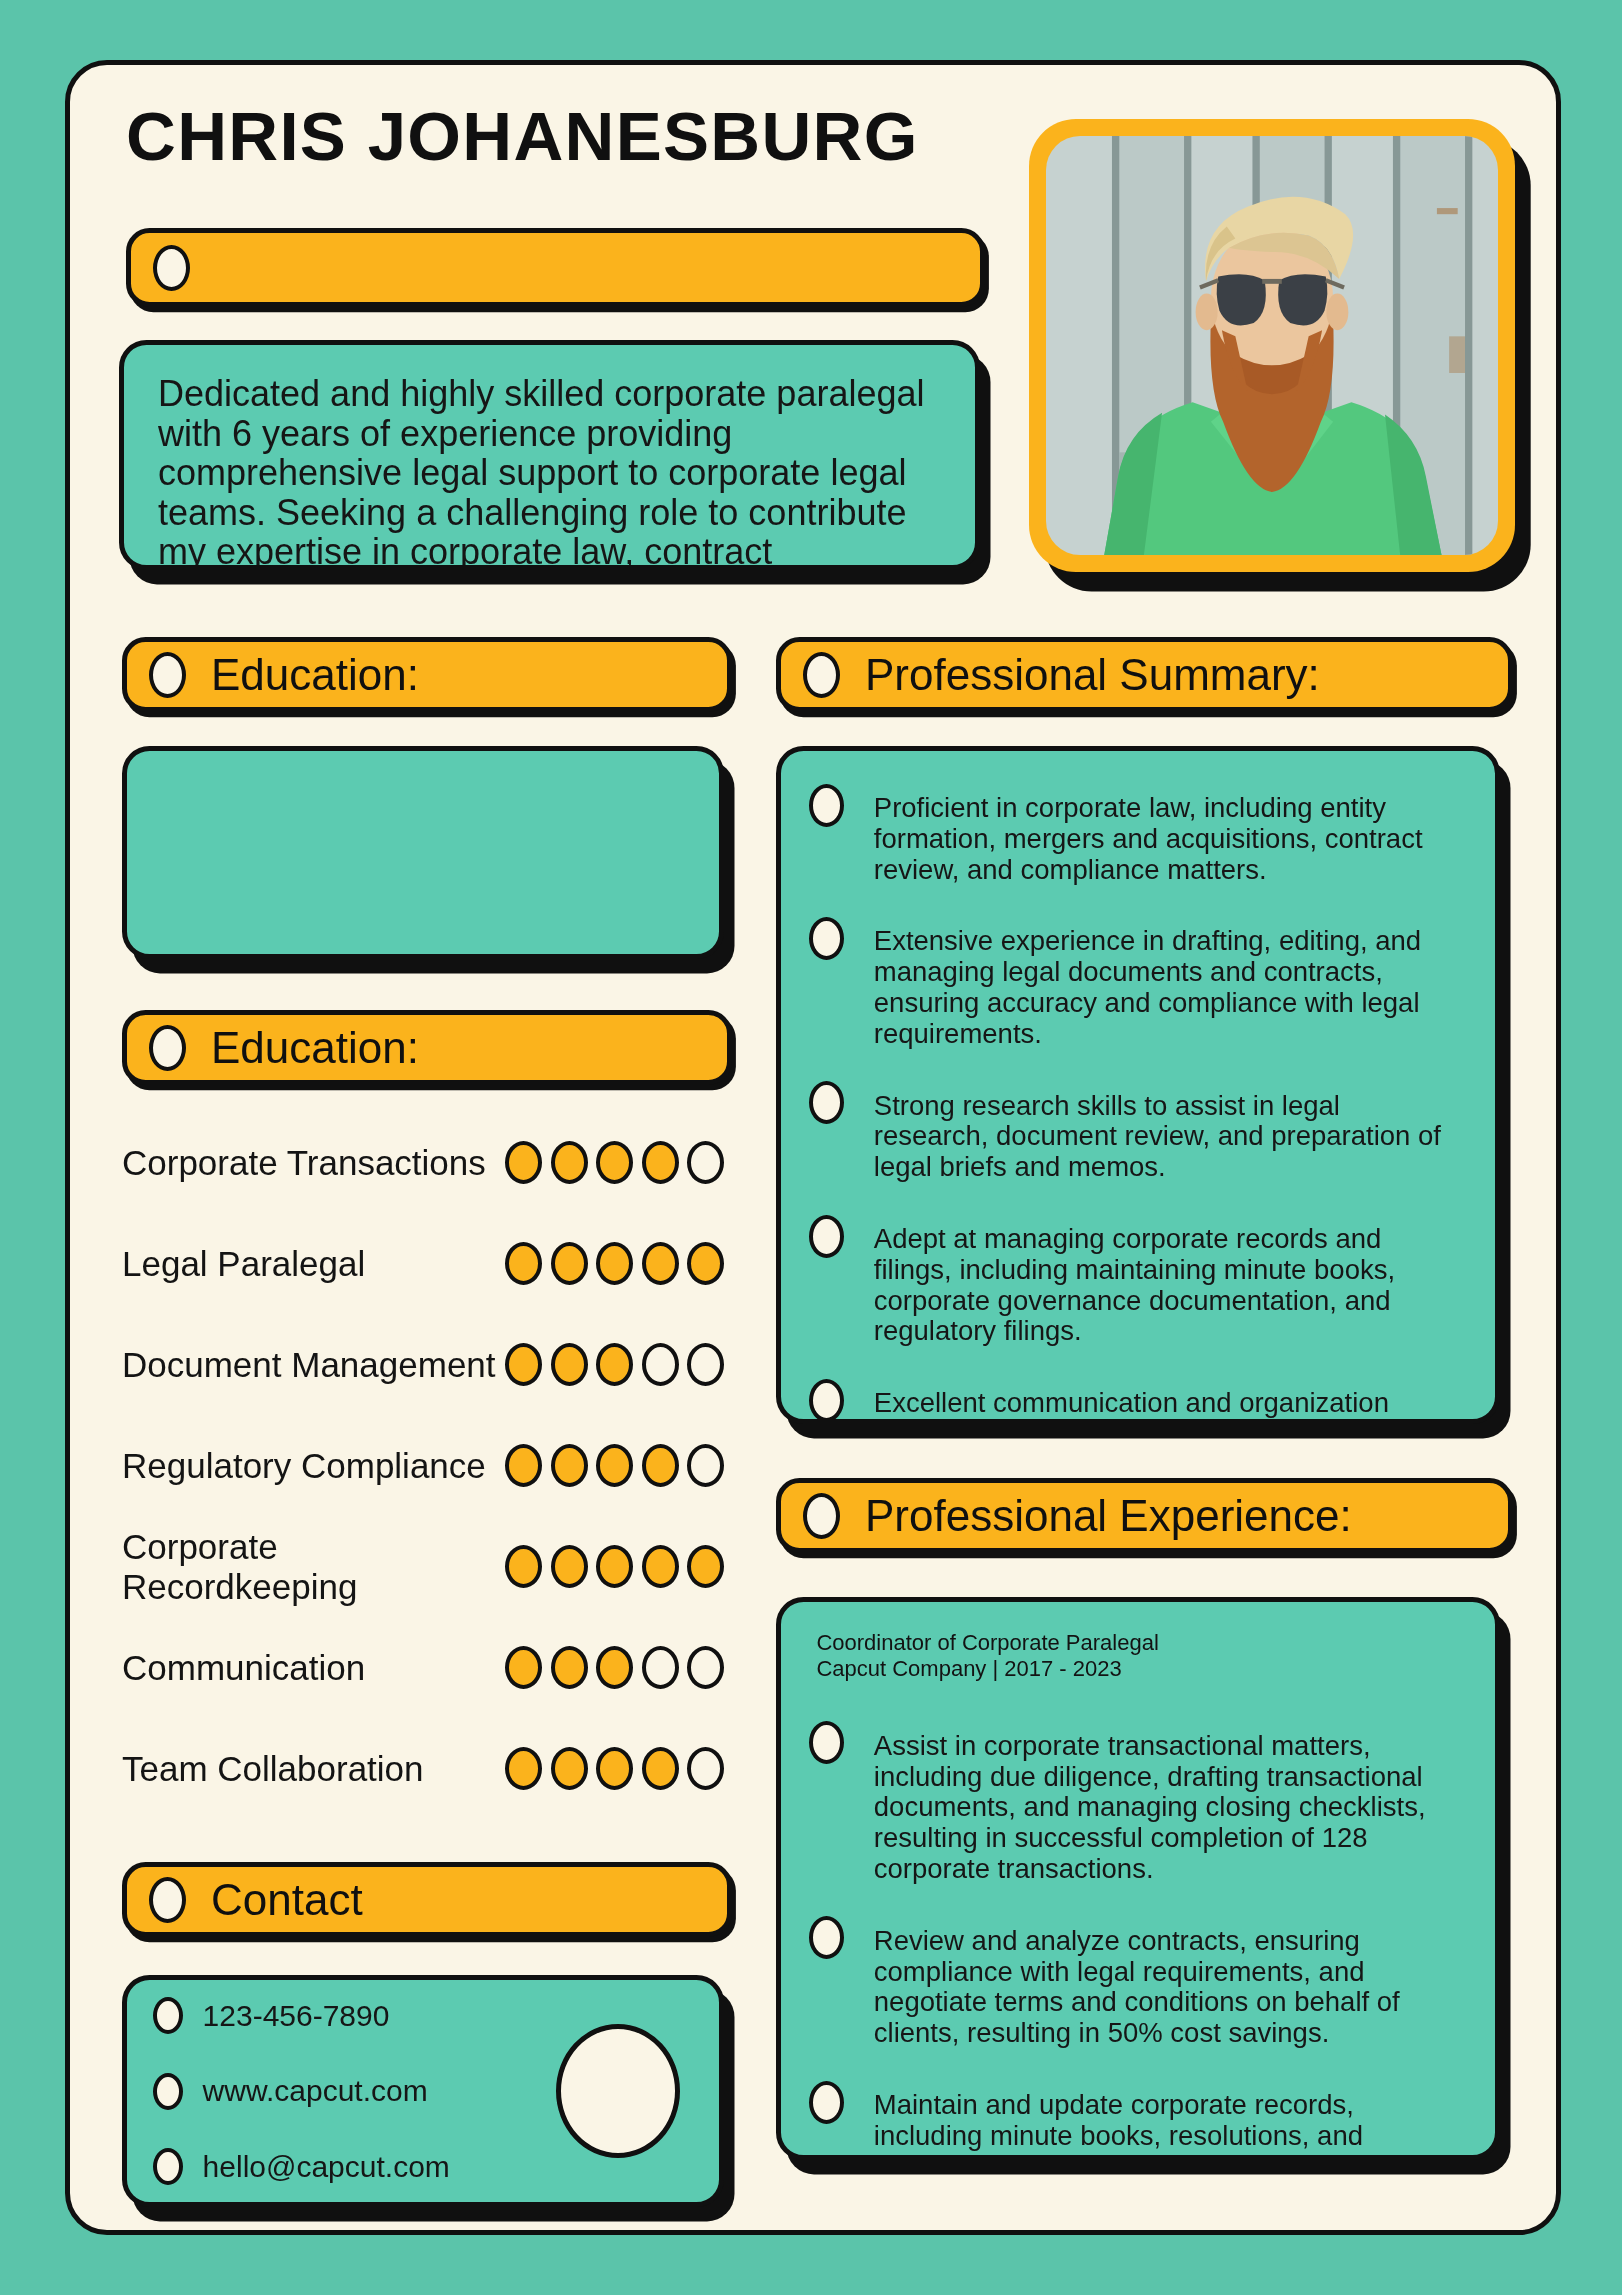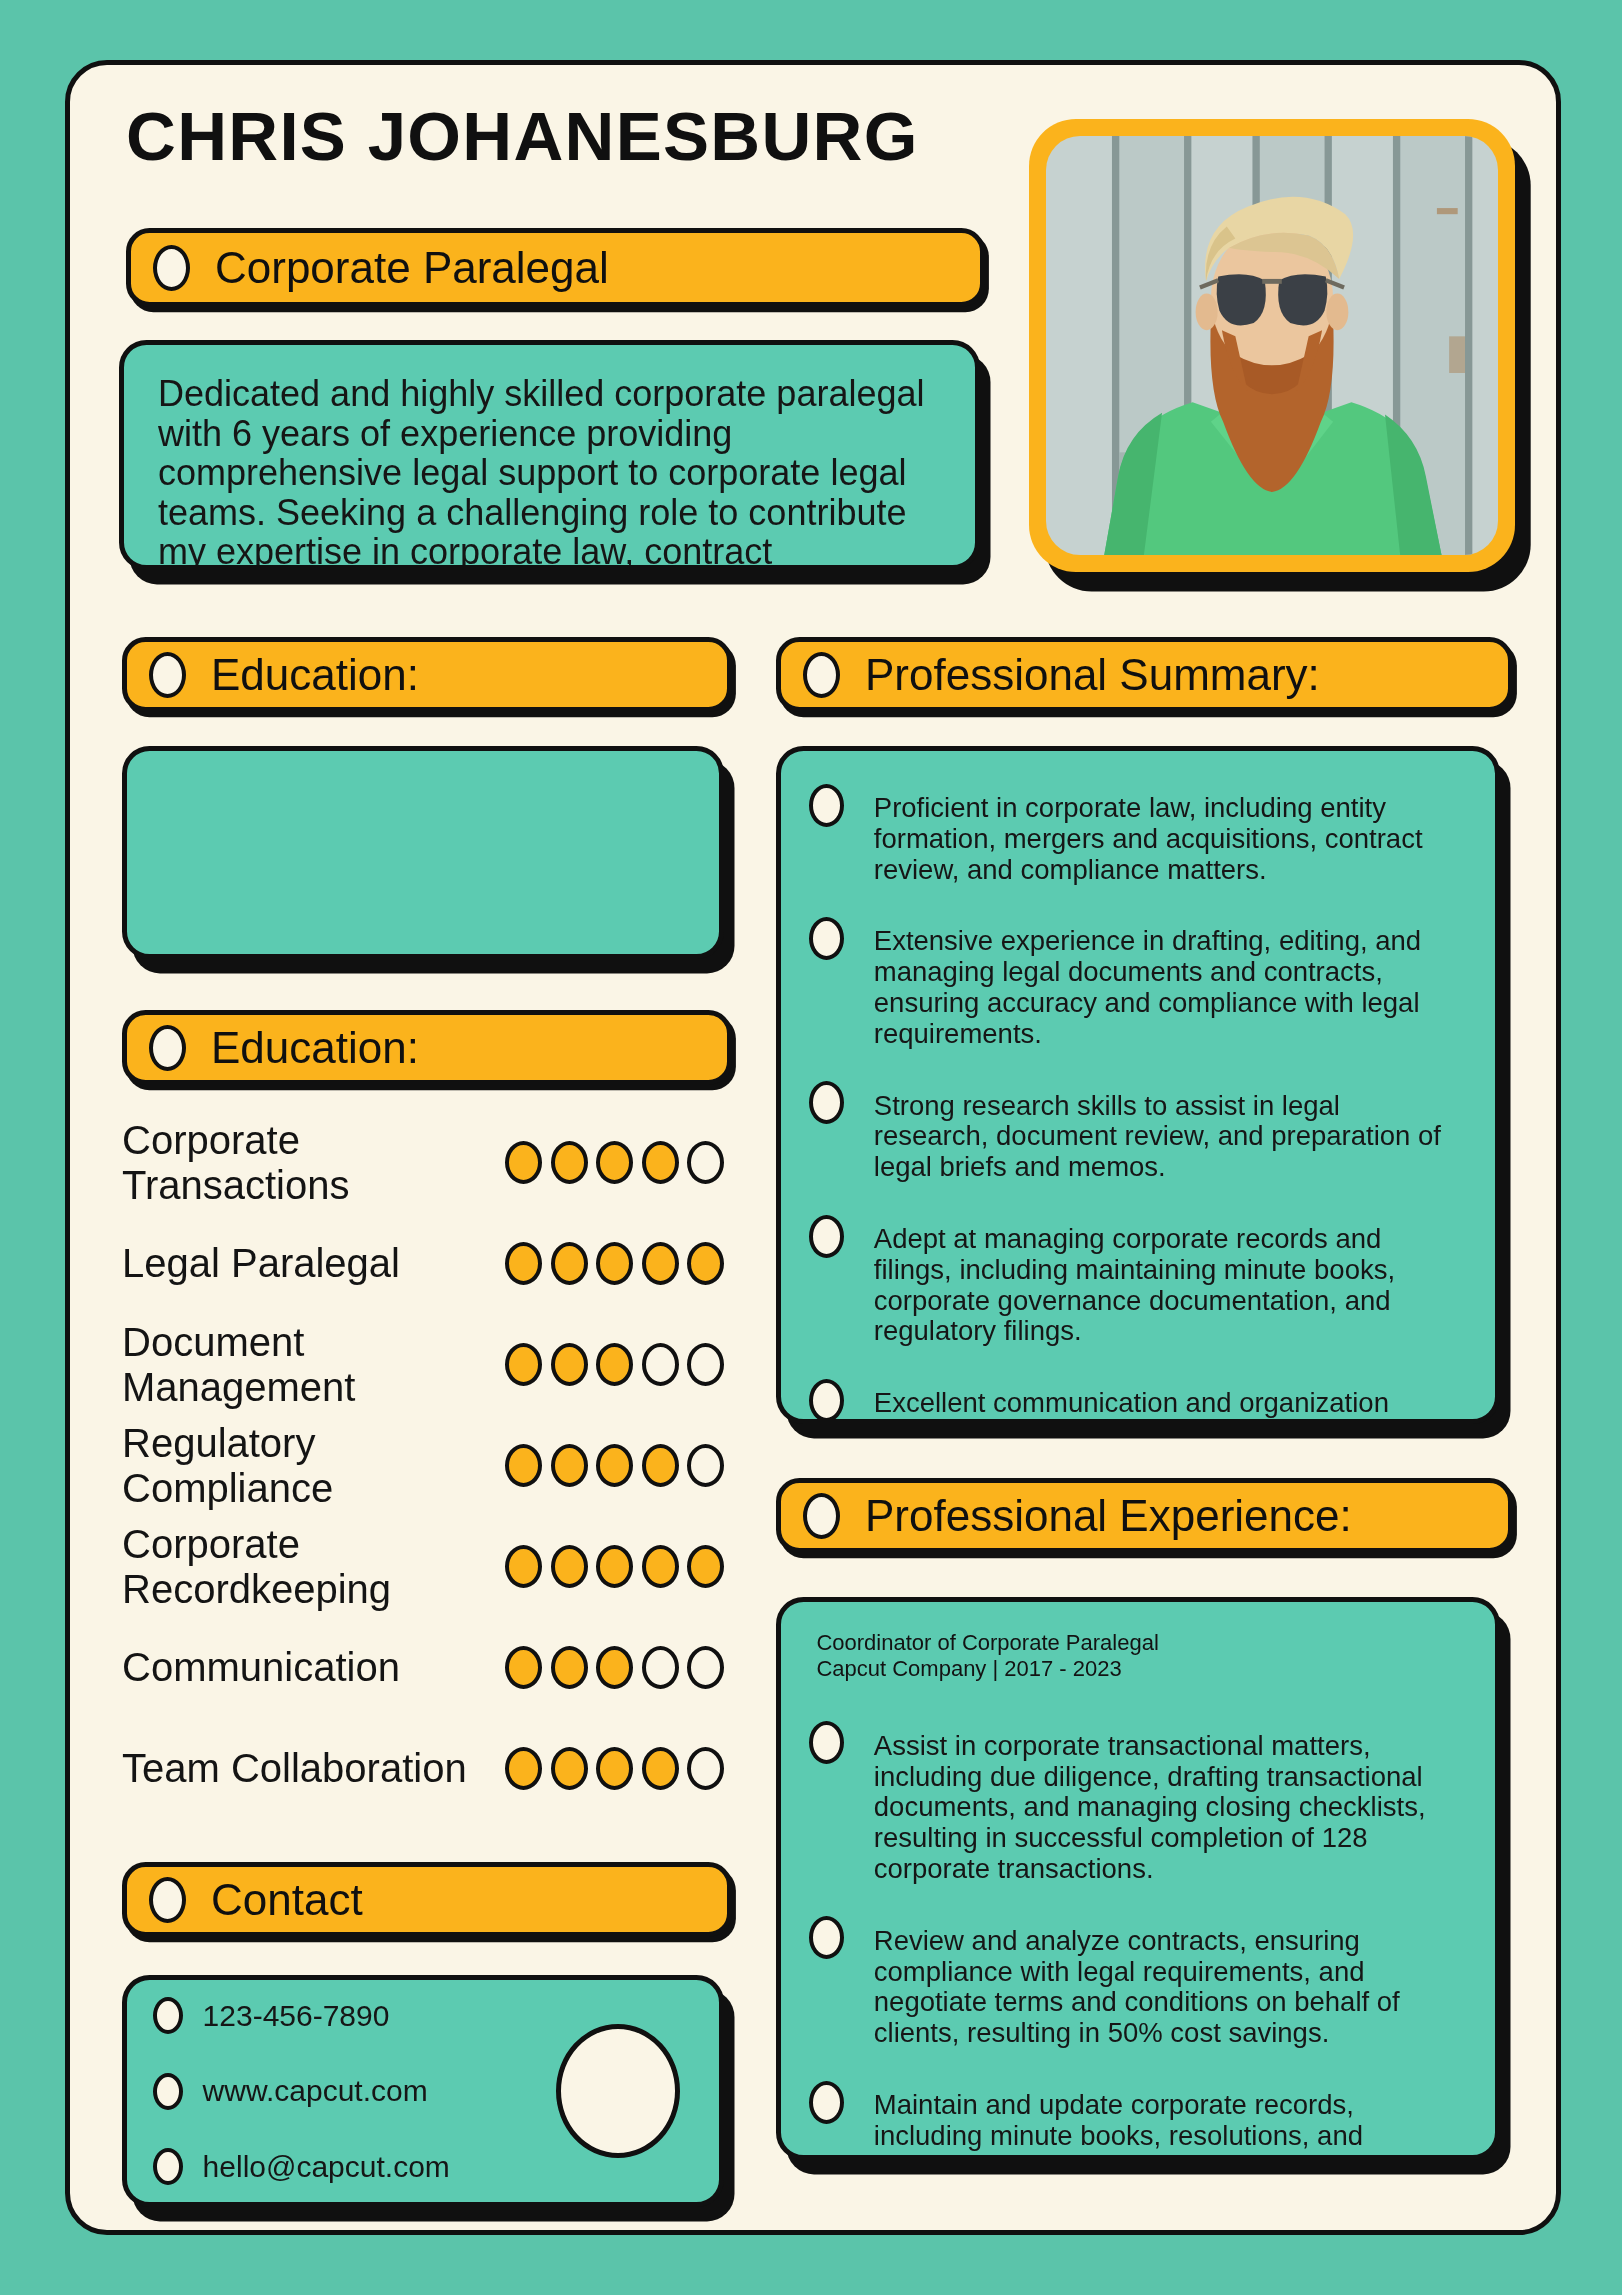--- a/index.html
+++ b/index.html
@@ -23,21 +23,21 @@
   .photo-frame{position:absolute;left:1029px;top:119px;width:486px;height:453px;background:#FBB31C;
         border-radius:47px;box-shadow:15.7px 19.6px 0 #101010;}
   .photo{position:absolute;left:17px;top:17px;right:17px;bottom:17px;border-radius:34px;overflow:hidden;}
   .photo svg{display:block;width:100%;height:100%;}
   .h-edu1{left:122px;top:637px;width:610px;height:75px;}
   .edu-box{left:122px;top:746px;width:602px;height:213px;padding:30px 26px 19.6px 33px;}
   .edu-line{font-size:33px;line-height:1.28;color:#161616;}
   .h-edu2{left:122px;top:1010px;width:610px;height:75px;}
   .skills{position:absolute;left:122px;top:1112px;width:602px;}
   .skill-row{height:101px;display:flex;align-items:center;justify-content:space-between;}
-  .skill-label{font-size:40px;color:#141414;}
+  .skill-label{font-size:35px;color:#141414;}
   .rating{display:flex;gap:8.5px;}
   .rate-dot{width:37px;height:43px;border-radius:50%;border:4.6px solid #101010;background:#FAF5E6;
         box-sizing:border-box;}
   .rate-dot.filled{background:#FBB31C;}
   .h-contact{left:122px;top:1862px;width:610px;height:75px;}
   .contact-box{left:122px;top:1975px;width:602px;height:232px;padding:17px 26px;display:flex;
         flex-direction:column;justify-content:space-between;}
   .contact-row{display:flex;align-items:center;gap:19.6px;}
   .contact-row .c-dot{width:30px;height:37px;border-radius:50%;border:4.6px solid #101010;
         background:#FAF5E6;flex:0 0 auto;box-sizing:border-box;}
@@ -61,21 +61,20 @@
 </head>
 <body>
 
 <div class="sheet">
   <div class="card"></div>
 
   <div class="name">CHRIS JOHANESBURG</div>
 
   <div class="pill" style="left:126px;top:228px;width:859px;height:79px;">
     <span class="pill-dot"></span>
-    <span class="pill-label">Corporate Paralegal</span>
   </div>
 
   <div class="tealbox summary-box">
     <p>Dedicated and highly skilled corporate paralegal with 6 years of experience providing comprehensive legal support to corporate legal teams. Seeking a challenging role to contribute my expertise in corporate law, contract management, and regulatory compliance to a dynamic organization.</p>
   </div>
 
   <div class="photo-frame">
     <div class="photo">
       <svg viewBox="0 0 740 690" preserveAspectRatio="xMidYMid slice">
         <rect x="0" y="0" width="740" height="690" fill="#C6D2D0"></rect>

